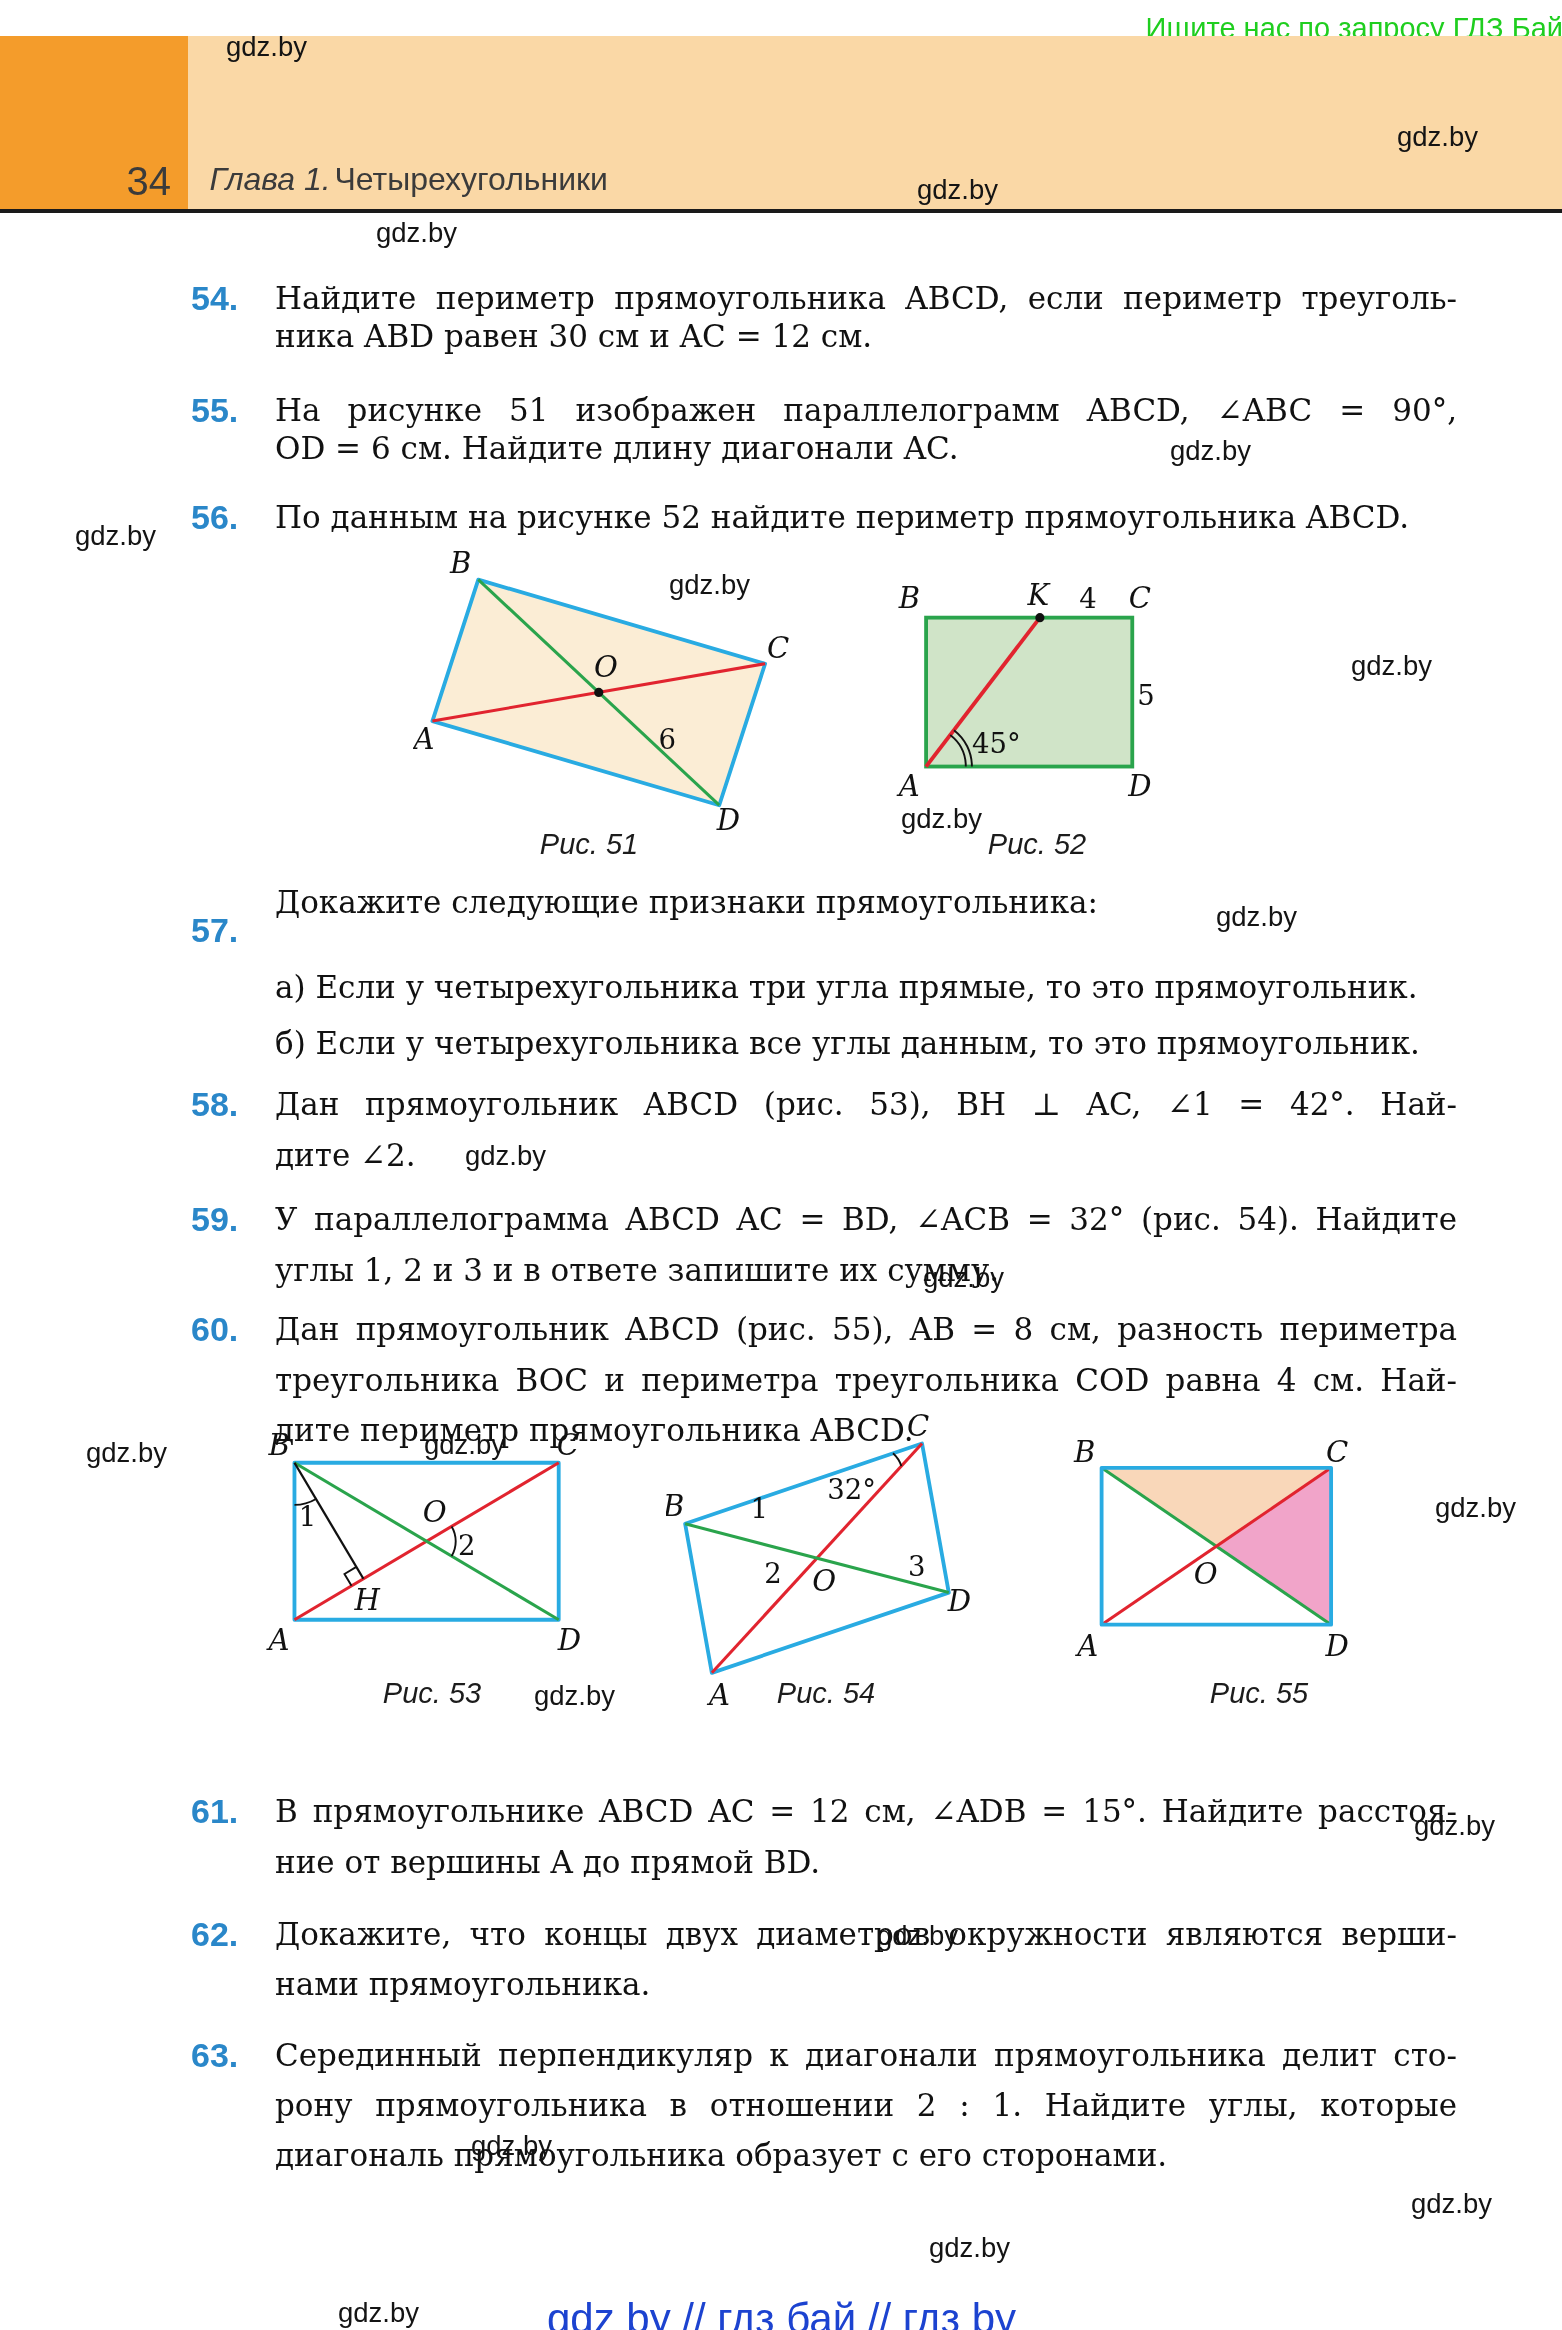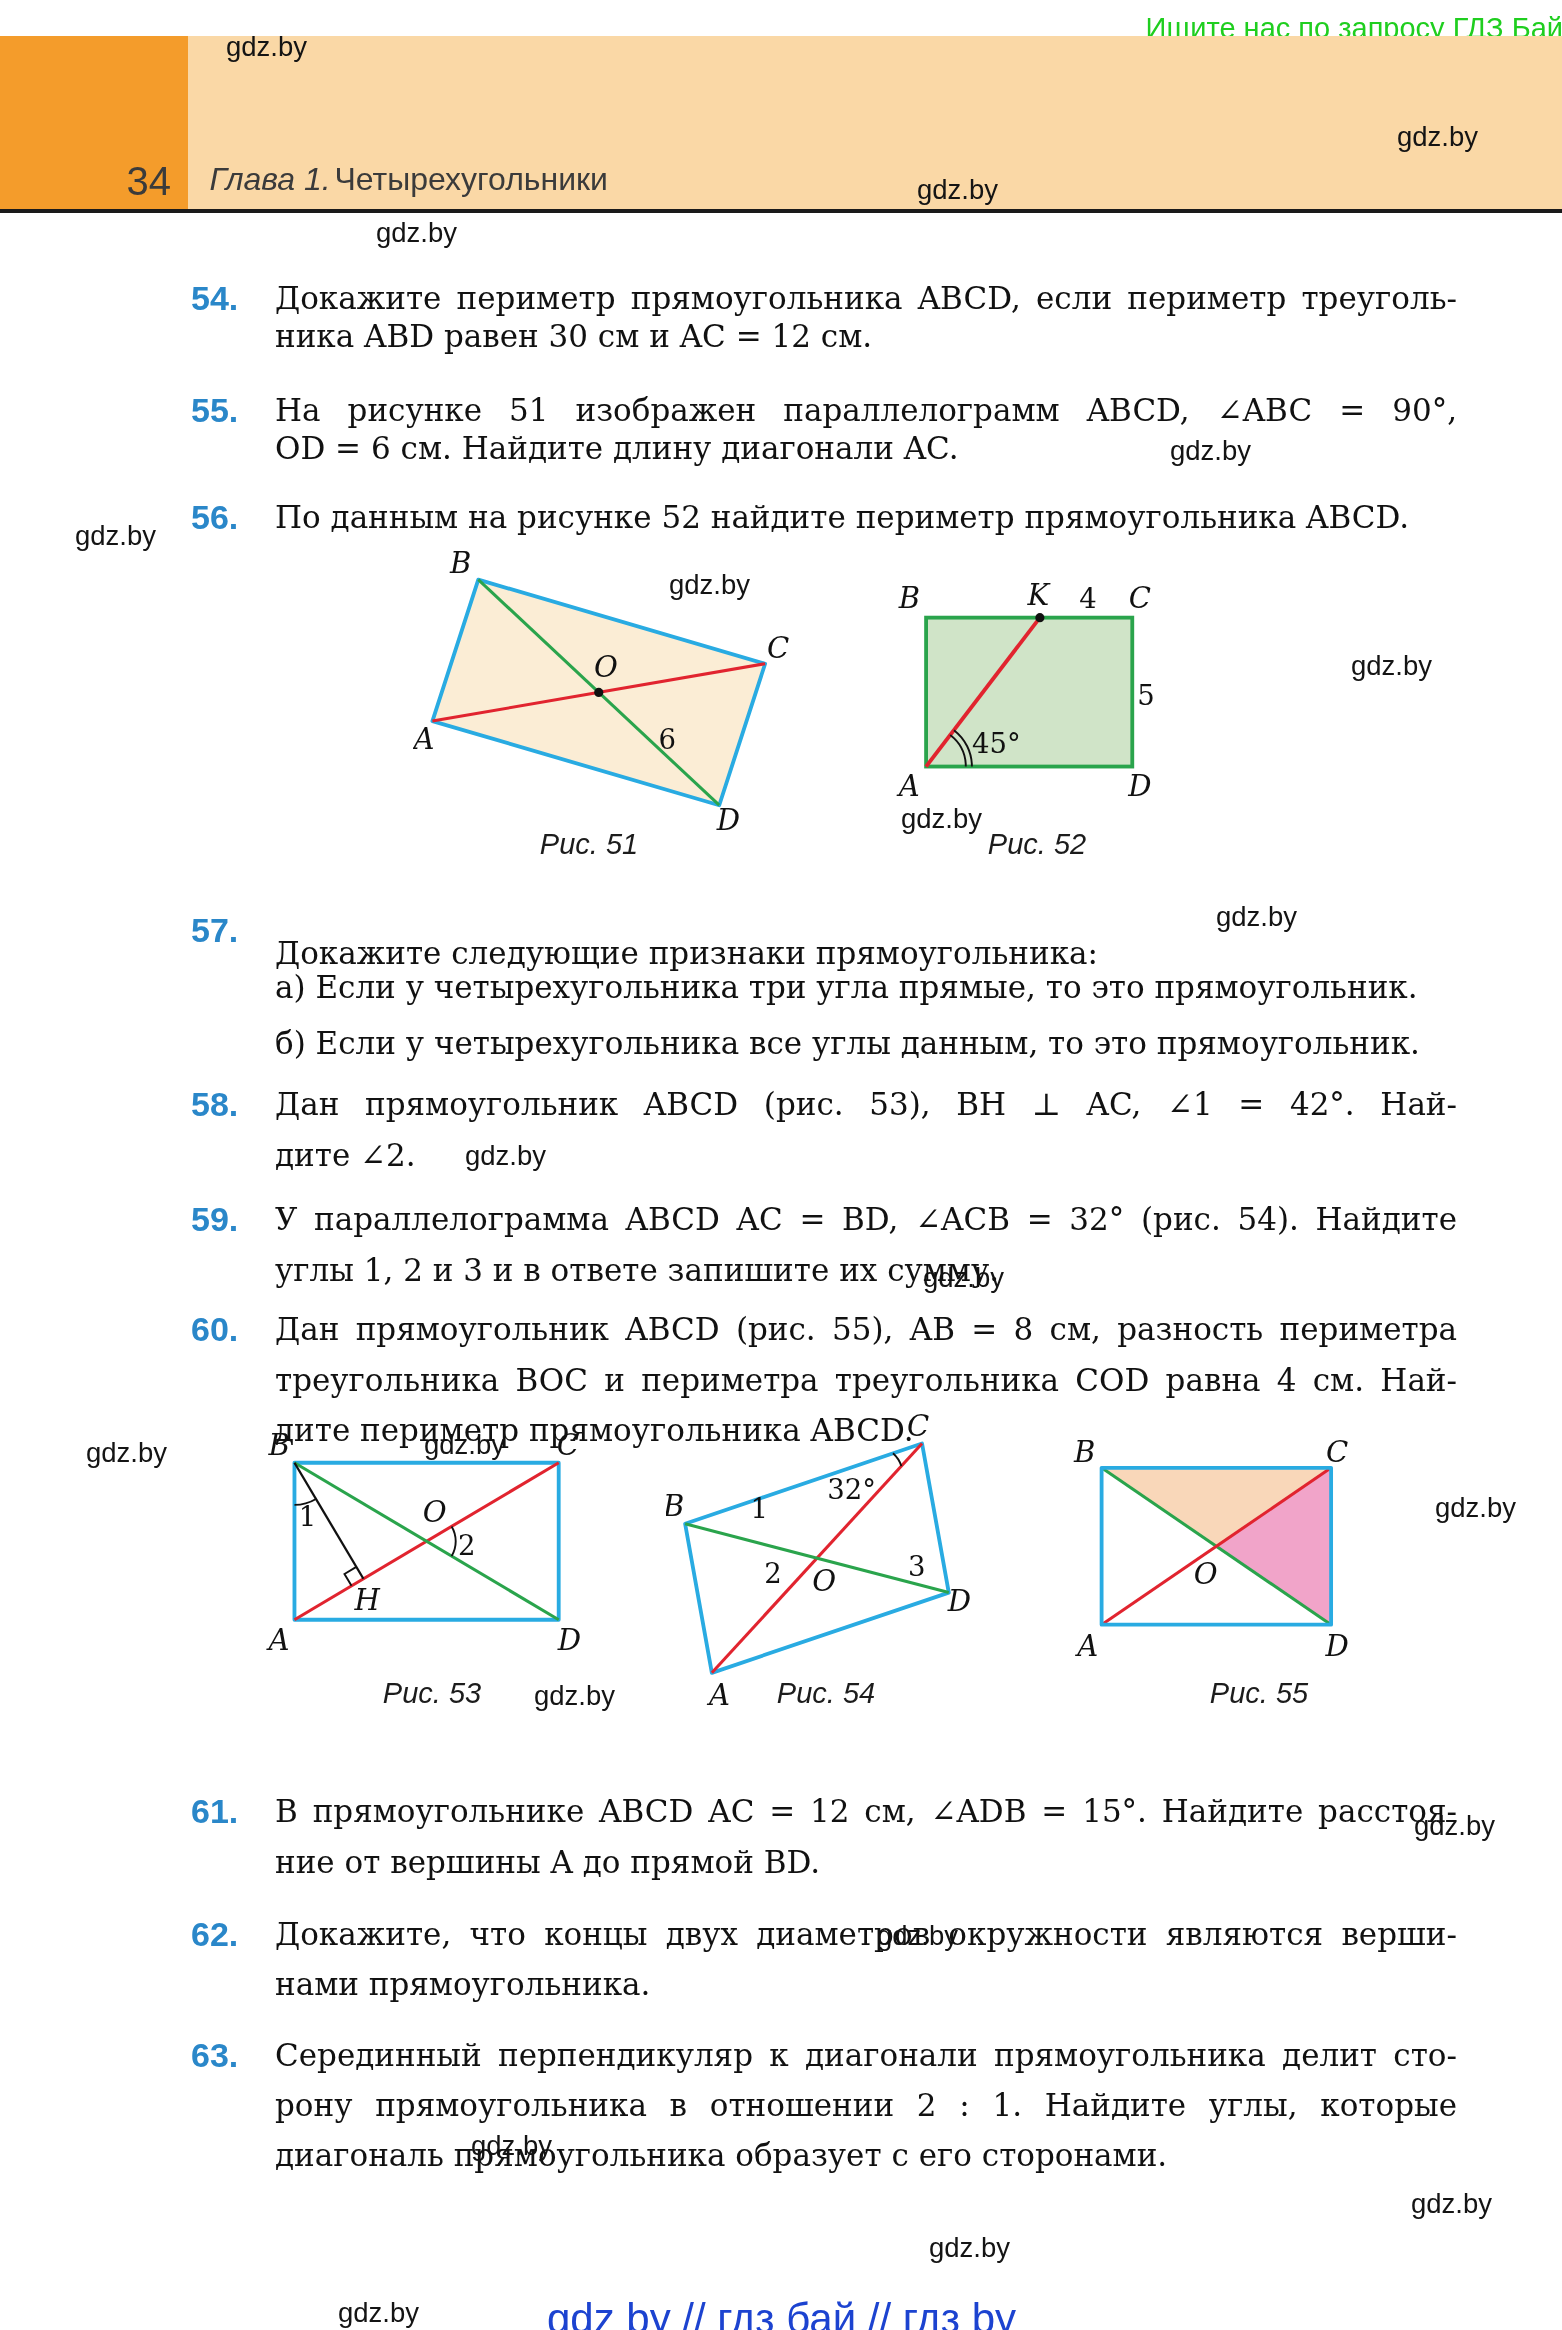--- a/index.html
+++ b/index.html
@@ -79,21 +79,21 @@
   <div class="wm" style="left:534px;top:1680px">gdz.by</div>
   <div class="wm" style="left:1435px;top:1492px">gdz.by</div>
   <div class="wm" style="left:1414px;top:1810px">gdz.by</div>
   <div class="wm" style="left:877px;top:1920px">gdz.by</div>
   <div class="wm" style="left:471px;top:2130px">gdz.by</div>
   <div class="wm" style="left:1411px;top:2188px">gdz.by</div>
   <div class="wm" style="left:929px;top:2232px">gdz.by</div>
   <div class="wm" style="left:338px;top:2297px">gdz.by</div>
 
   <div class="pnum" style="top:280px">54.</div>
-  <div class="ln stretch" style="top:280px">Докажите периметр прямоугольника ABCD, если периметр треуголь-</div>
+  <div class="ln stretch" style="top:280px">Найдите периметр прямоугольника ABCD, если периметр треуголь-</div>
   <div class="ln" style="top:318px">ника ABD равен 30 см и AC = 12 см.</div>
 
   <div class="pnum" style="top:392px">55.</div>
   <div class="ln stretch" style="top:392px">На рисунке 51 изображен параллелограмм ABCD, ∠ABC = 90°,</div>
   <div class="ln" style="top:430px">OD = 6 см. Найдите длину диагонали AC.</div>
 
   <div class="pnum" style="top:499px">56.</div>
   <div class="ln" style="top:499px">По данным на рисунке 52 найдите периметр прямоугольника ABCD.</div>
 
   <svg class="figsvg" style="left:413px;top:549px" width="383" height="283" viewBox="0 0 500 370">
@@ -121,21 +121,21 @@
     <text x="207" y="48" text-anchor="middle" class="vlabel">K</text>
     <text x="272" y="52" text-anchor="middle" class="nlabel">4</text>
     <text x="340" y="52" text-anchor="middle" class="vlabel">C</text>
     <text x="348" y="180" text-anchor="middle" class="nlabel">5</text>
     <text x="38" y="298" text-anchor="middle" class="vlabel">A</text>
     <text x="340" y="298" text-anchor="middle" class="vlabel">D</text>
   </svg>
   <div class="cap" style="left:922px;top:828px">Рис. 52</div>
 
   <div class="pnum" style="top:912px">57.</div>
-  <div class="ln" style="top:935px">Докажите следующие признаки прямоугольника:</div>
+  <div class="ln" style="top:884px">Докажите следующие признаки прямоугольника:</div>
   <div class="ln" style="top:969px">а) Если у четырехугольника три угла прямые, то это прямоугольник.</div>
   <div class="ln" style="top:1025px">б) Если у четырехугольника все углы данным, то это прямоугольник.</div>
 
   <div class="pnum" style="top:1086px">58.</div>
   <div class="ln stretch" style="top:1086px">Дан прямоугольник ABCD (рис. 53), BH ⊥ AC, ∠1 = 42°. Най-</div>
   <div class="ln" style="top:1137px">дите ∠2.</div>
 
   <div class="pnum" style="top:1201px">59.</div>
   <div class="ln stretch" style="top:1201px">У параллелограмма ABCD AC = BD, ∠ACB = 32° (рис. 54). Найдите</div>
   <div class="ln" style="top:1252px">углы 1, 2 и 3 и в ответе запишите их сумму.</div>

